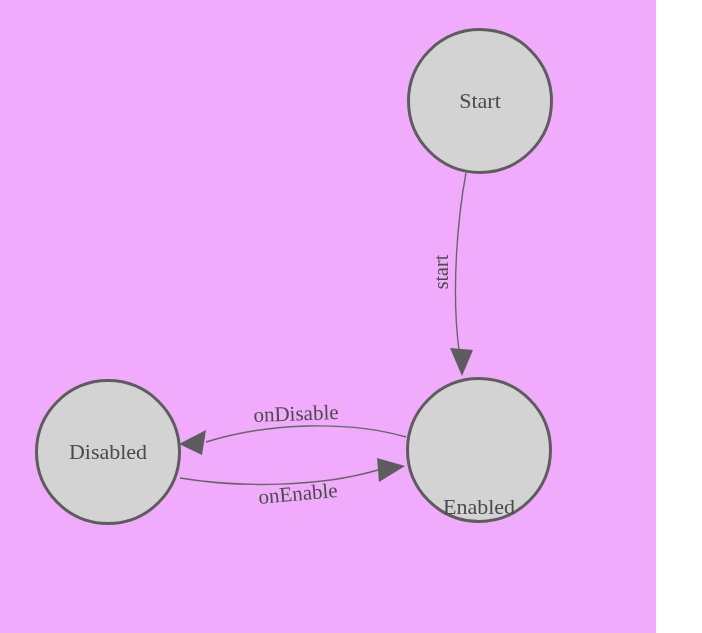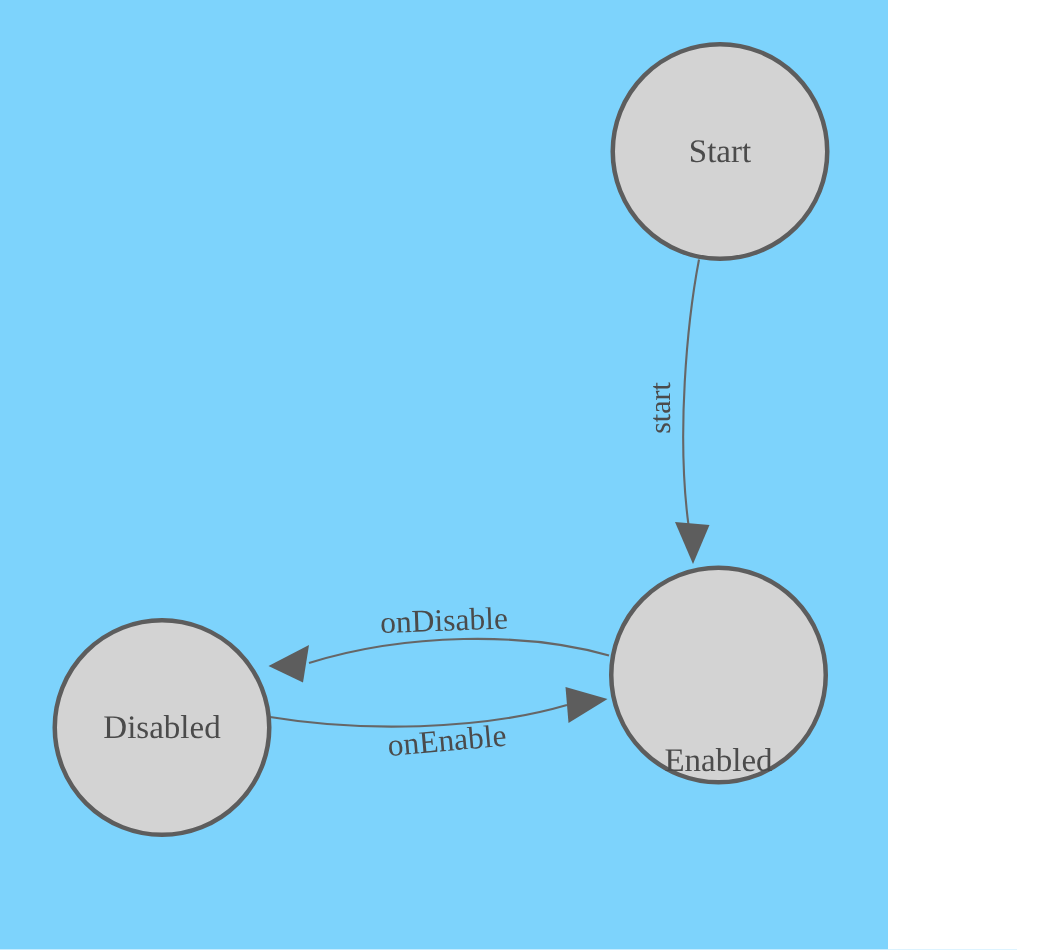--- a/index.html
+++ b/index.html
@@ -1,20 +1,20 @@
 <!DOCTYPE html>
 <html><head>
 <meta charset="utf-8">
 <style>
   html, body { margin: 0; padding: 0; background: #ffffff; }
   .stage {
     position: relative;
-    width: 592px;
+    width: 656px;
     height: 633px;
-    background: #7dd3fc;
+    background: #f0abfc;
     overflow: hidden;
     font-family: "Liberation Serif", "DejaVu Serif", serif;
   }
   .edges-layer {
     position: absolute;
     left: 0; top: 0;
     width: 702px; height: 633px;
   }
   .edge {
     fill: none;
@@ -32,21 +32,21 @@
     border-radius: 50%;
     background: #d3d3d3;
     border: 3.5px solid #5d5d5d;
     box-sizing: border-box;
     display: flex;
     align-items: center;
     justify-content: center;
   }
   .node-start    { left: 407px; top: 28px;  }
   .node-enabled  { left: 406px; top: 377px; align-items: flex-end; }
-  .node-disabled { left: 35px;  top: 412px; }
+  .node-disabled { left: 35px;  top: 379px; }
   .node-label {
     font-size: 22px;
     color: #4b4b4b;
     user-select: none;
   }
   .edge-label {
     position: absolute;
     font-size: 21px;
     color: #4b4b4b;
     white-space: nowrap;

